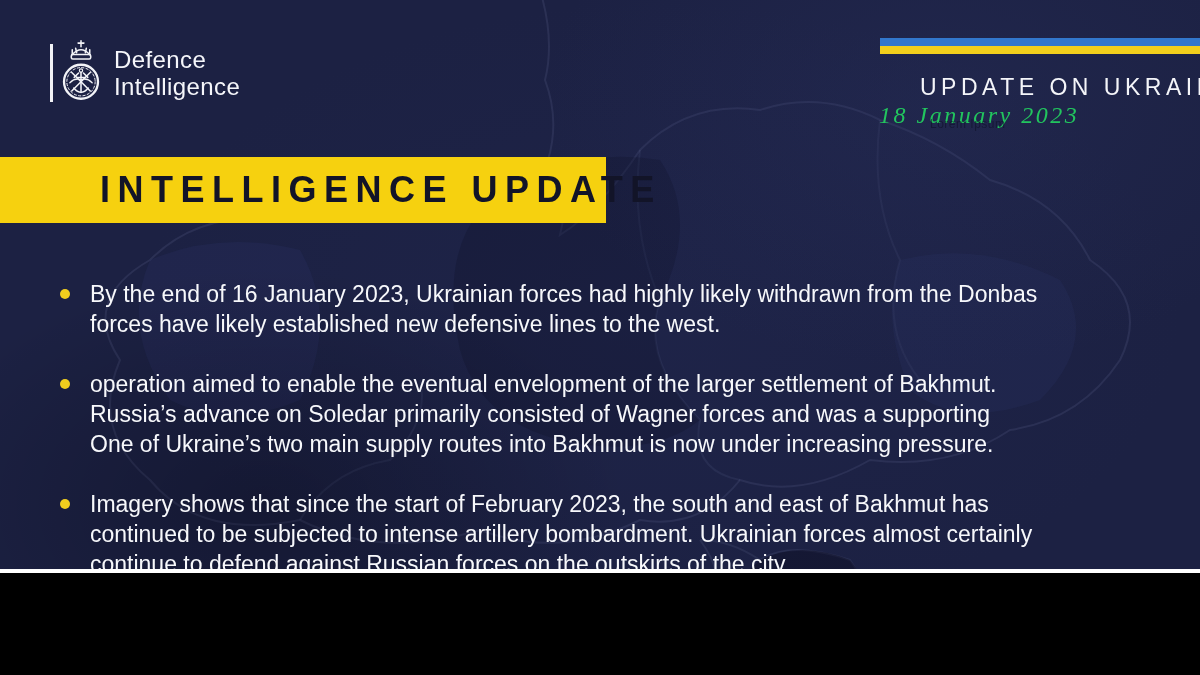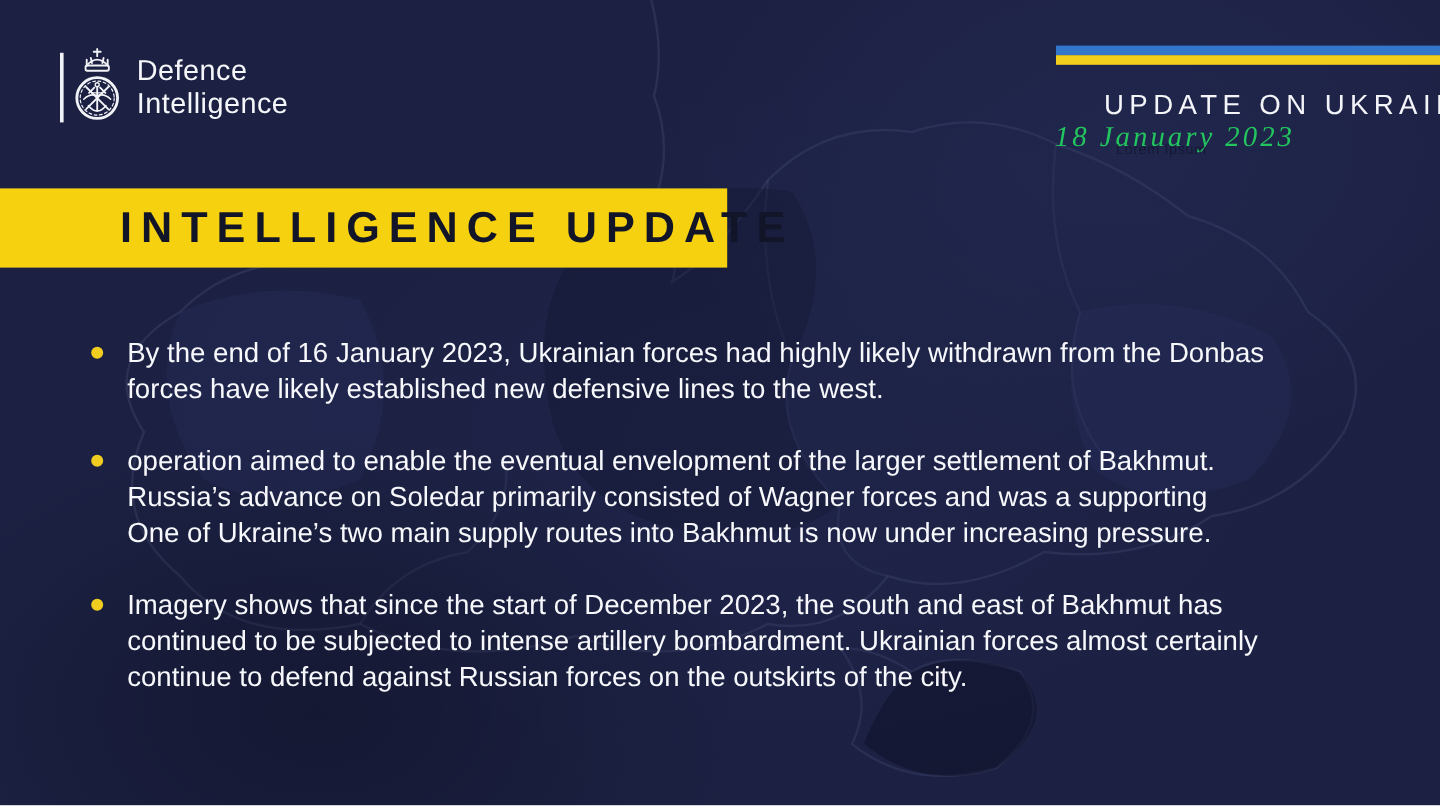--- a/index.html
+++ b/index.html
@@ -1,17 +1,17 @@
 <!DOCTYPE html>
 <html><head>
 <meta charset="utf-8">
 <style>
   html,body{margin:0;padding:0;background:#000;}
   .page{
-    position:relative;width:1200px;height:675px;overflow:hidden;
+    position:relative;width:1200px;height:573px;overflow:hidden;
     background:#1c2143;
     font-family:"Liberation Sans",sans-serif;
     -webkit-font-smoothing:antialiased;
   }
   
   .bg-map{position:absolute;inset:0;pointer-events:none;}
   
   .bg-tint{
     position:absolute;inset:0;pointer-events:none;
     background:
@@ -48,21 +48,21 @@
   .banner{
     position:absolute;left:0;top:157px;width:606px;height:66px;
     background:#f6d10f;display:flex;align-items:center;
   }
   .banner-title{
     margin-left:100px;color:#121428;font-weight:700;
     font-size:36px;letter-spacing:7.5px;white-space:nowrap;
   }
 
   
-  .bullets{position:absolute;left:76px;top:279px;width:1110px;}
+  .bullets{position:absolute;left:60px;top:279px;width:1110px;}
   .bullet{display:flex;margin-bottom:30px;}
   .bullet-dot{
     flex:0 0 auto;width:10px;height:10px;border-radius:50%;
     background:#f0cd1e;margin:10px 20px 0 0;
   }
   .bullet-lines{color:#f7f8fb;font-size:23px;line-height:30px;}
   .bullet-line{white-space:nowrap;}
 
   .bottom-strip{position:absolute;left:0;bottom:0;width:100%;height:4px;background:#ffffff;}
 </style>
@@ -153,21 +153,21 @@
       <div class="bullet-lines">
           <div class="bullet-line">operation aimed to enable the eventual envelopment of the larger settlement of Bakhmut.</div>
           <div class="bullet-line">Russia’s advance on Soledar primarily consisted of Wagner forces and was a supporting</div>
           <div class="bullet-line">One of Ukraine’s two main supply routes into Bakhmut is now under increasing pressure.</div>
         </div>
     </div>
 
     <div class="bullet">
       <div class="bullet-dot"></div>
       <div class="bullet-lines">
-          <div class="bullet-line">Imagery shows that since the start of December 2023, the south and east of Bakhmut has</div>
+          <div class="bullet-line">Imagery shows that since the start of February 2023, the south and east of Bakhmut has</div>
           <div class="bullet-line">continued to be subjected to intense artillery bombardment. Ukrainian forces almost certainly</div>
           <div class="bullet-line">continue to defend against Russian forces on the outskirts of the city.</div>
         </div>
     </div>
   </div>
 
   <div class="bottom-strip"></div>
 </div>
 
 </body></html>

